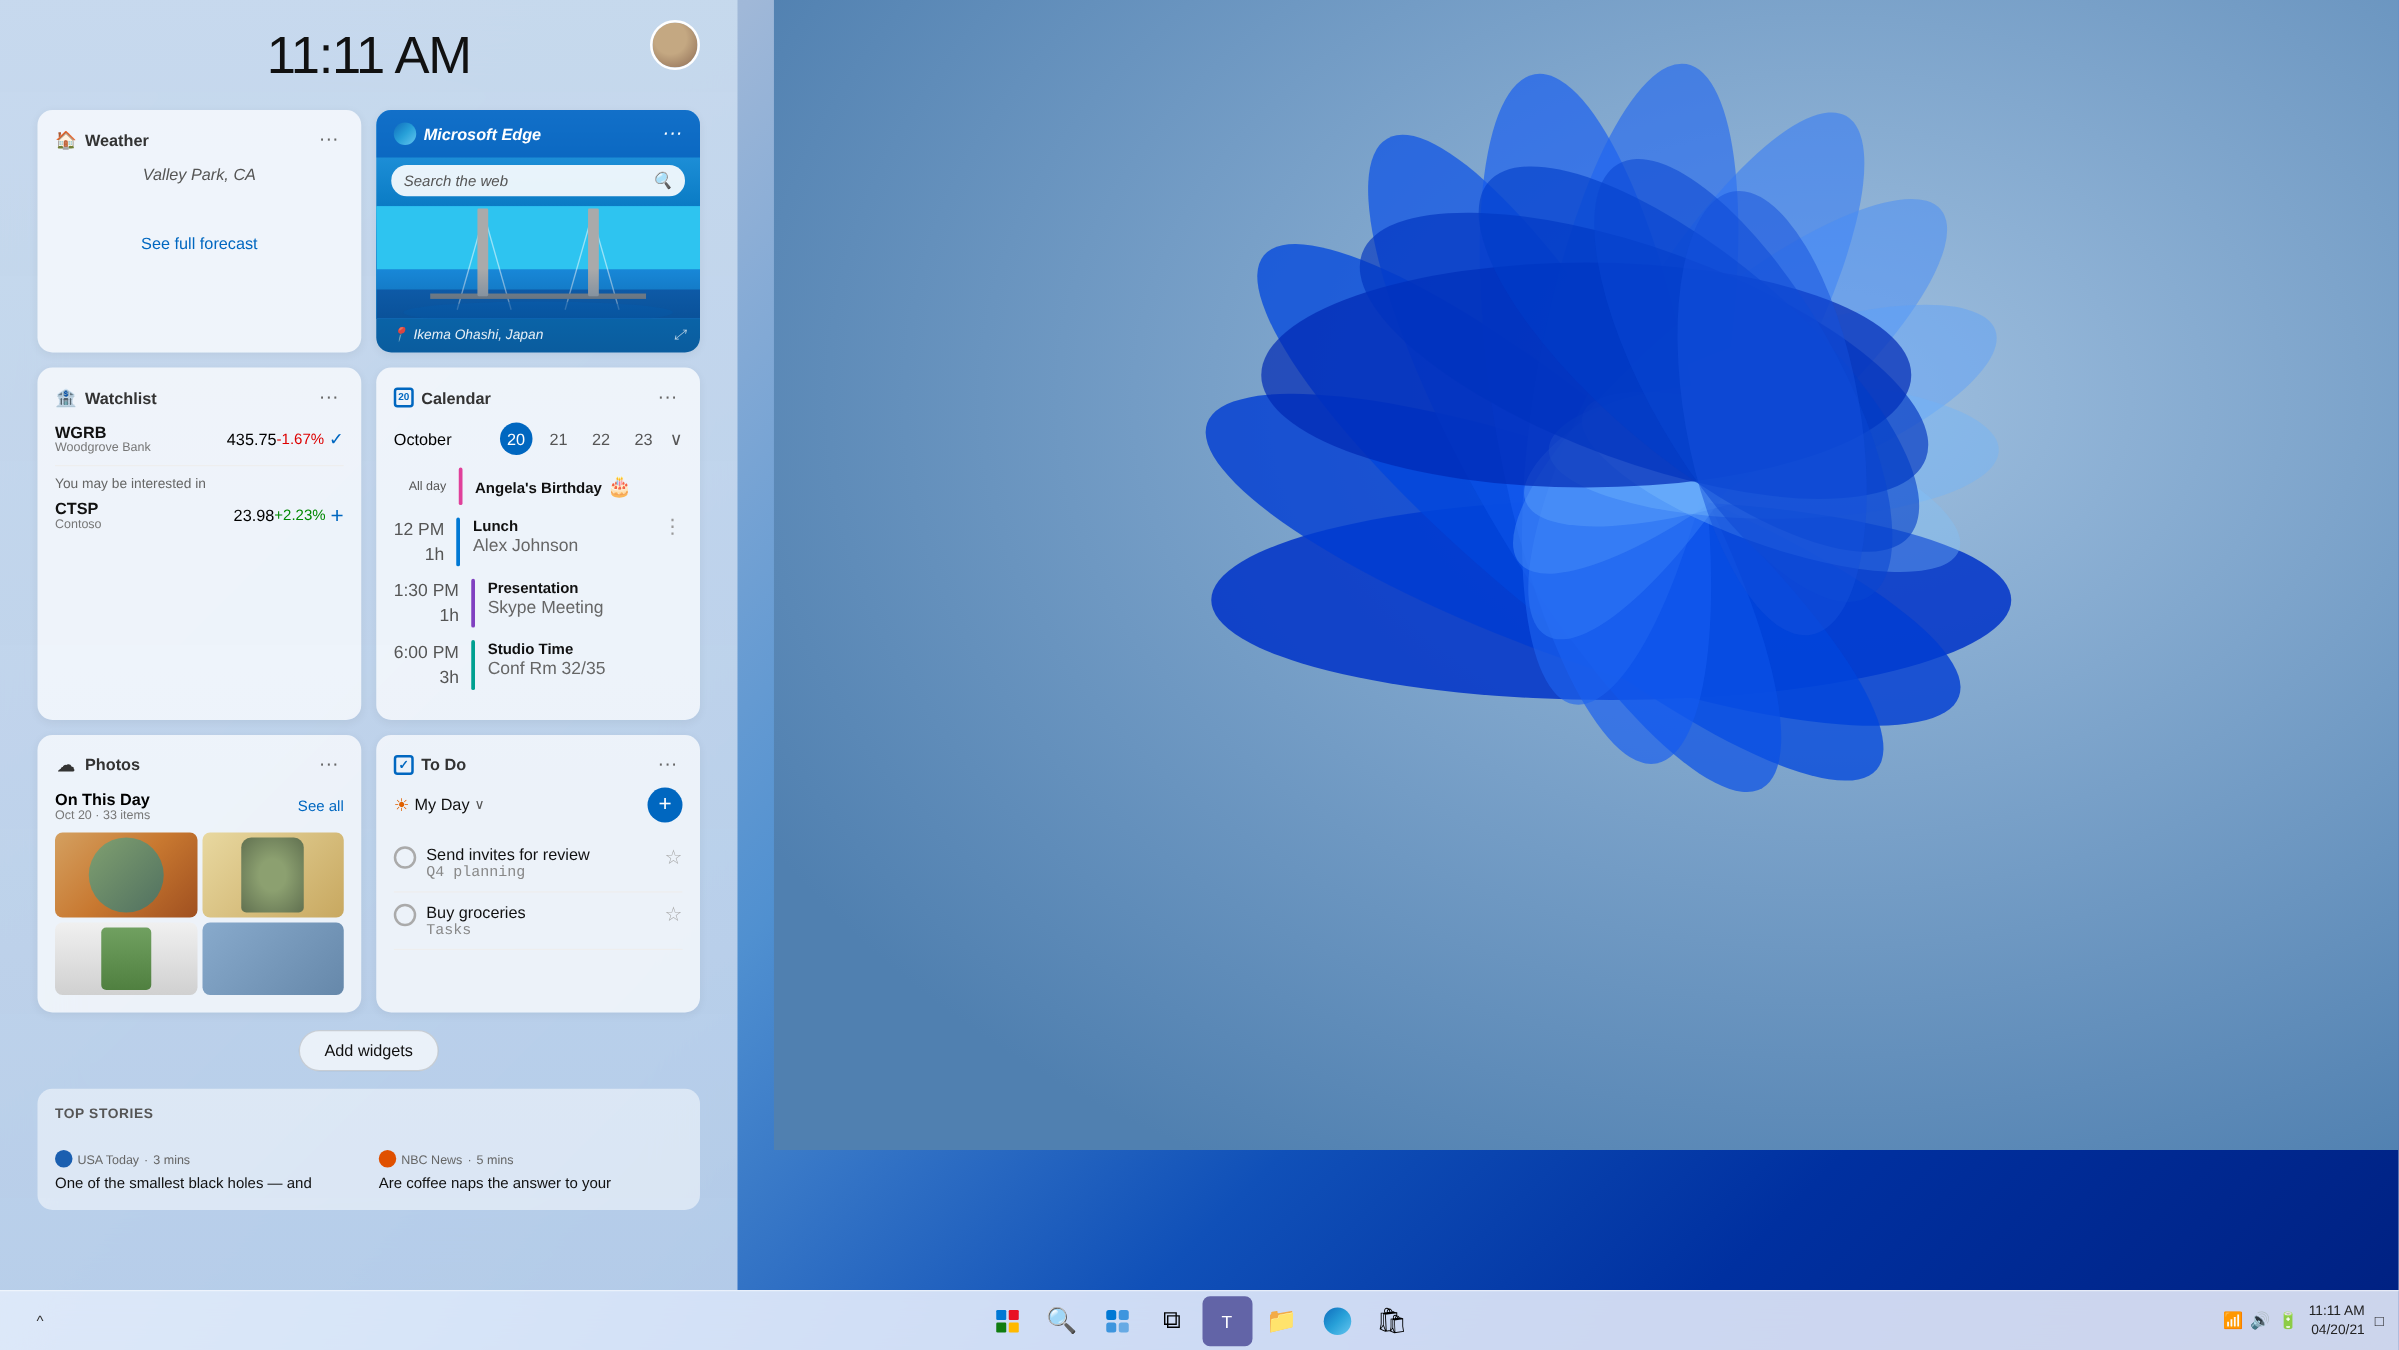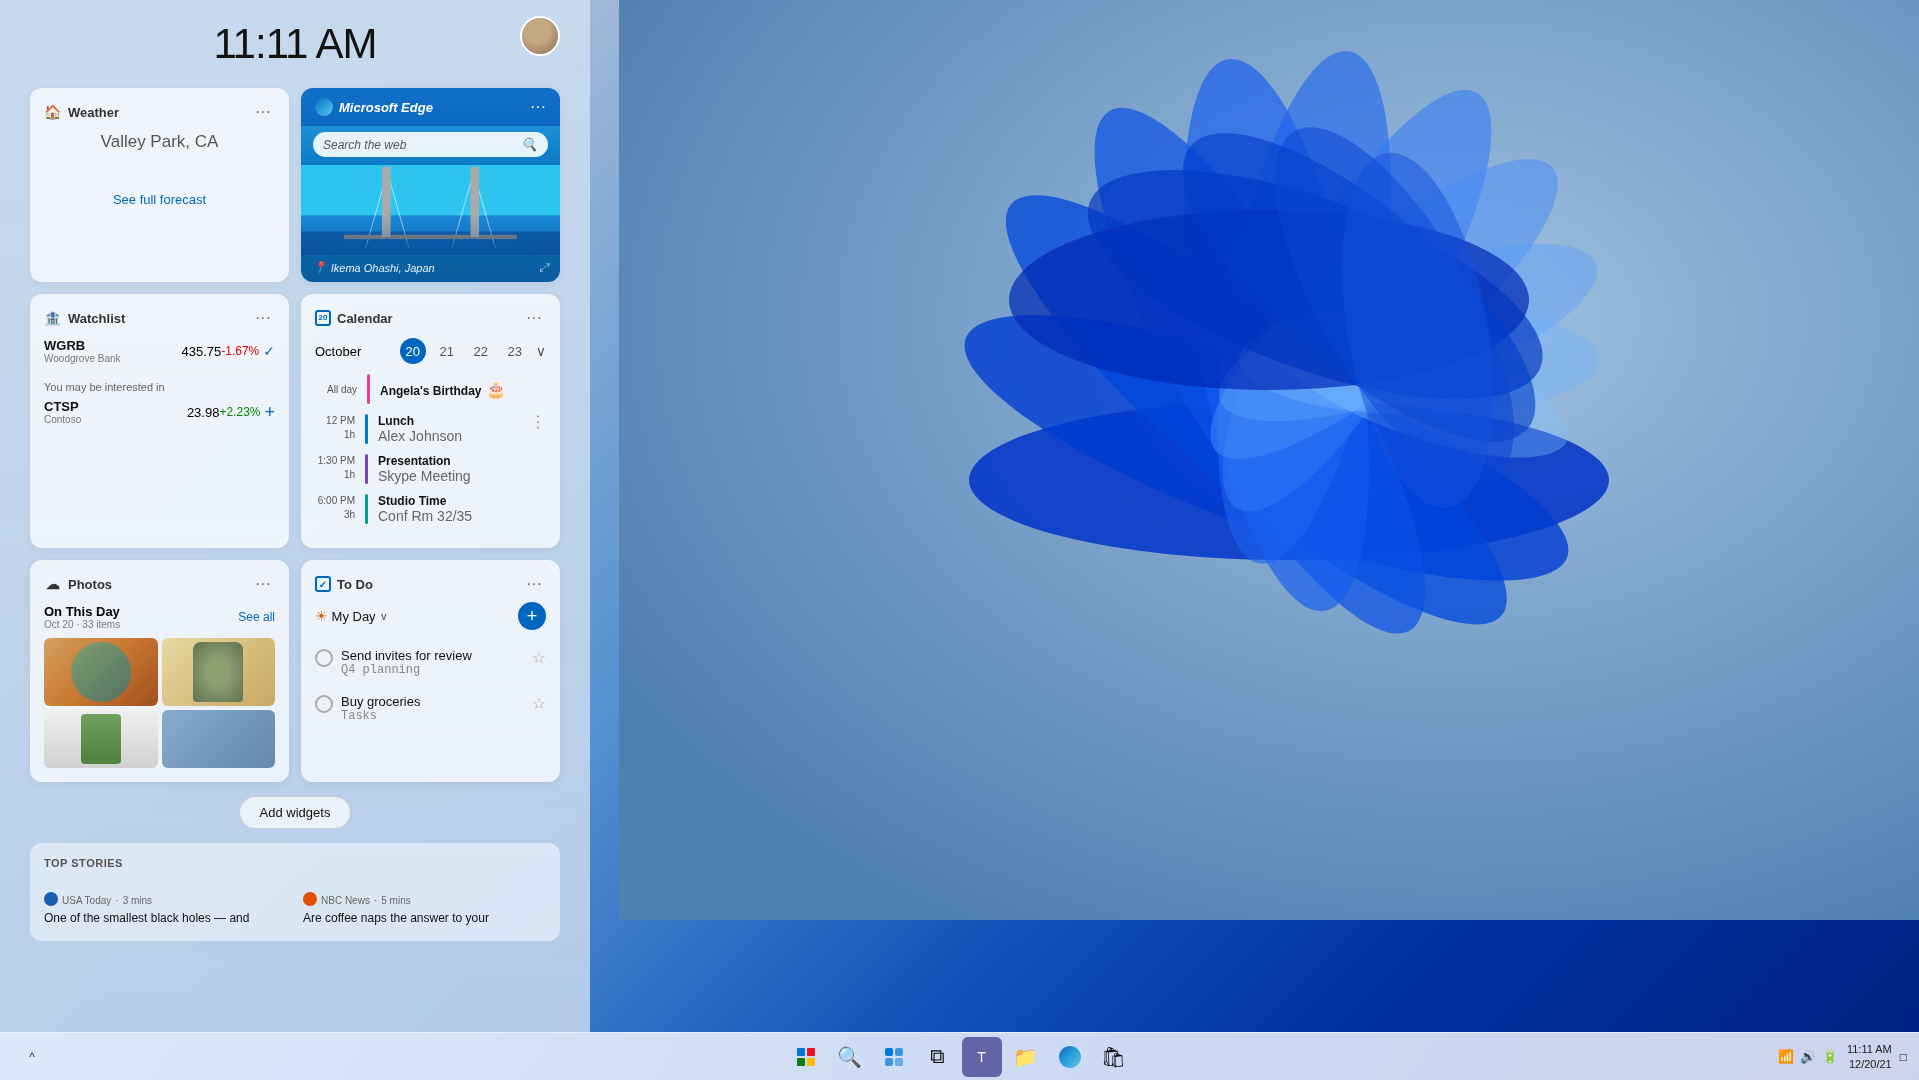--- a/index.html
+++ b/index.html
@@ -170,23 +170,24 @@
       color: #666;
       cursor: pointer;
       line-height: 1;
       padding: 2px 4px;
       border-radius: 4px;
     }
 
     
     .weather-location {
       text-align: center;
-      font-size: 17px;
+      font-size: 13px;
       color: #555;
       margin-bottom: 6px;
+      font-style: italic;
     }
     .weather-main {
       display: flex;
       align-items: center;
       gap: 8px;
       margin-bottom: 6px;
     }
     .weather-sun {
       width: 44px;
       height: 44px;
@@ -324,21 +325,21 @@
       color: white;
     }
     .cal-chevron { font-size: 14px; color: #555; cursor: pointer; }
     .cal-event {
       display: flex;
       align-items: flex-start;
       margin-bottom: 10px;
       gap: 10px;
     }
     .cal-event-time {
-      font-size: 10px;
+      font-size: 14px;
       color: #555;
       min-width: 40px;
       text-align: right;
       line-height: 1.4;
     }
     .cal-event-bar {
       width: 3px;
       border-radius: 2px;
       flex-shrink: 0;
       align-self: stretch;
@@ -937,17 +938,17 @@
   </div>
 
   <div class="taskbar-right">
     <div class="taskbar-sys-icons">
       <span style="font-size:13px;">📶</span>
       <span style="font-size:13px;">🔊</span>
       <span style="font-size:13px;">🔋</span>
     </div>
     <div class="taskbar-time">
       <div>11:11 AM</div>
-      <div>12/20/21</div>
+      <div>04/20/21</div>
     </div>
     <span style="font-size:12px;">□</span>
   </div>
 </div>
 
 </body></html>

